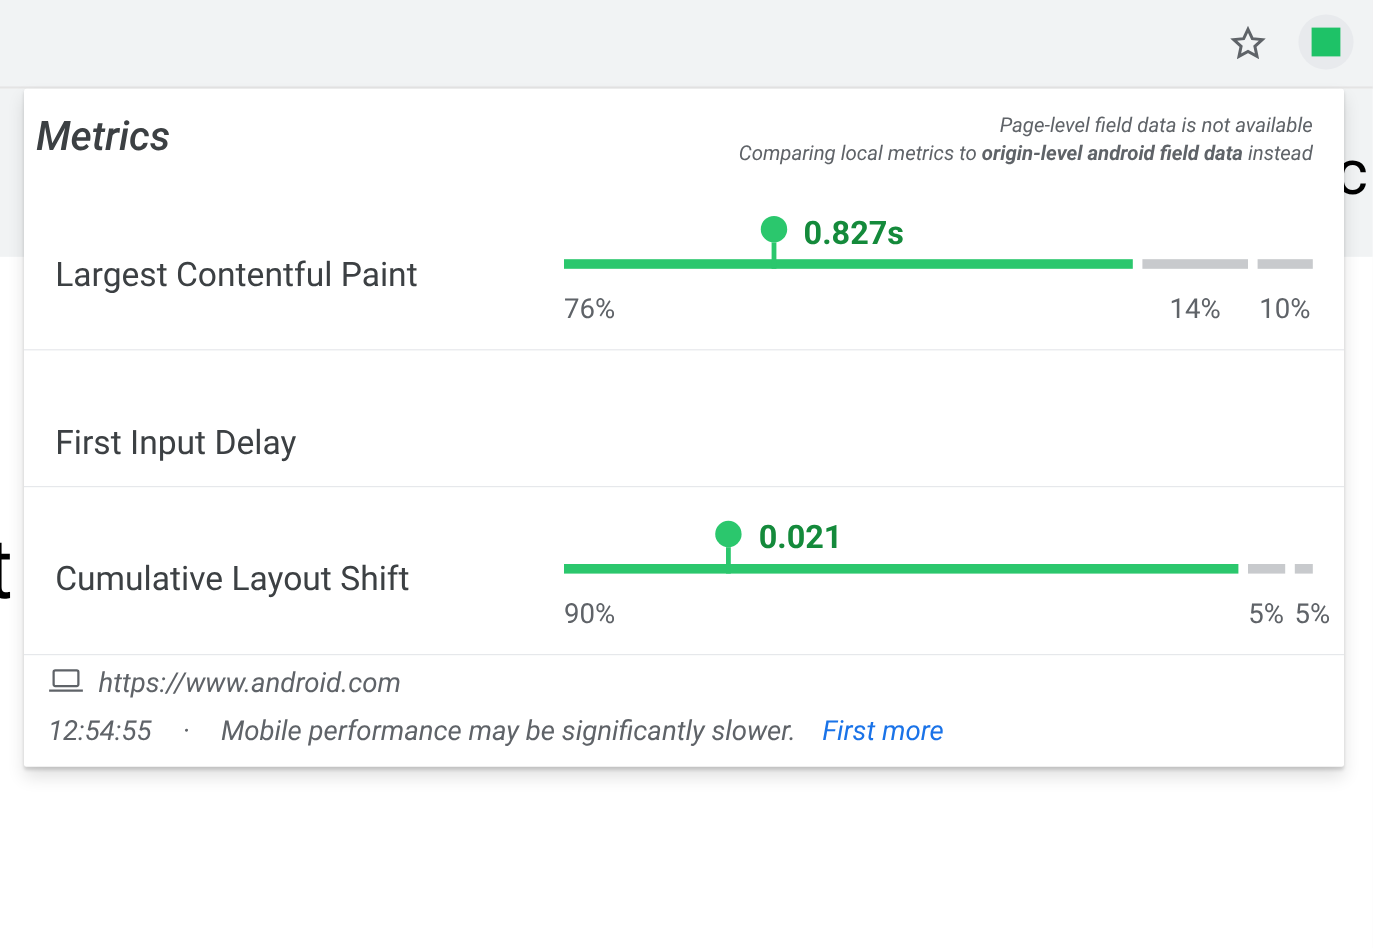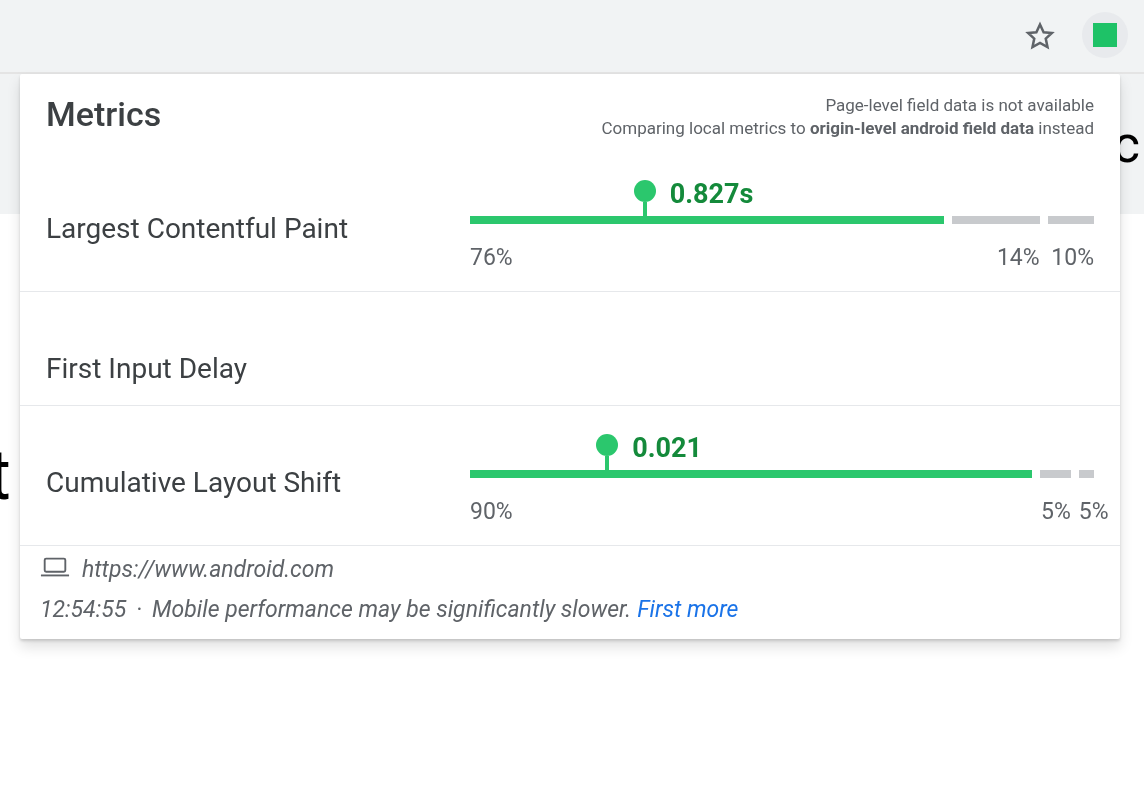--- a/index.html
+++ b/index.html
@@ -58,23 +58,24 @@
     right: 24px;
     width: 1100px;
     background: #fff;
     box-shadow: 0 2px 3px rgba(0,0,0,.15), 0 8px 14px rgba(0,0,0,.12);
     border-radius: 2px;
     padding-bottom: 8px;
   }
 
   .popup-header {
     display: flex;
-    padding: 20px 26px 12px 26px;
+    padding: 20px 26px 12px 10px;
     align-items: flex-start;
     gap: 20px;
+    font-style: italic;
   }
   .popup-title {
     font-size: 34px;
     font-weight: 500;
     color: #3c4043;
     flex: 0 0 auto;
   }
   .popup-note {
     flex: 1 1 auto;
     text-align: right;
@@ -136,21 +137,21 @@
   .seg.na    { background: #c8cacd; }
 
   .pcts {
     display: flex;
     gap: 8px;
     margin-top: 20px;
     font-size: 23px;
     color: #5f6368;
   }
   .pcts > span:first-child { text-align: left; }
-  .pcts > span { text-align: right; }
+  .pcts > span { text-align: center; }
 
   
   .marker {
     position: absolute;
     top: -36px;
     width: 0;
     display: flex; flex-direction: column; align-items: center;
   }
   .marker .dot {
     width: 22px; height: 22px; border-radius: 50%;
@@ -165,21 +166,21 @@
     padding: 10px 26px 8px 20px;
     font-size: 23px;
     color: #5f6368;
     font-style: italic;
   }
   .footer-row1 {
     display: flex; align-items: center; gap: 12px;
     margin-bottom: 12px;
   }
   .laptop-icon svg { width: 30px; height: 22px; stroke:#5f6368; fill:none; stroke-width:2;}
-  .footer-row2 { display:flex; align-items:flex-start; gap:6px; flex-wrap:wrap;}
+  .footer-row2 { display:flex; align-items:flex-start; gap:22px; flex-wrap:wrap;}
   .dot-sep { padding: 0 4px; }
   .learn-link { color: #1a73e8; cursor: pointer; }
 </style>
 </head>
 <body>
 
 <div class="chrome-bar">
   <div class="star-icon">
     <svg viewBox="0 0 24 24">
         <polygon points="12 2.8 14.9 9 21.5 9.6 16.6 14.1 18 20.8 12 17.5 6 20.8 7.4 14.1 2.5 9.6 9.1 9"></polygon>

